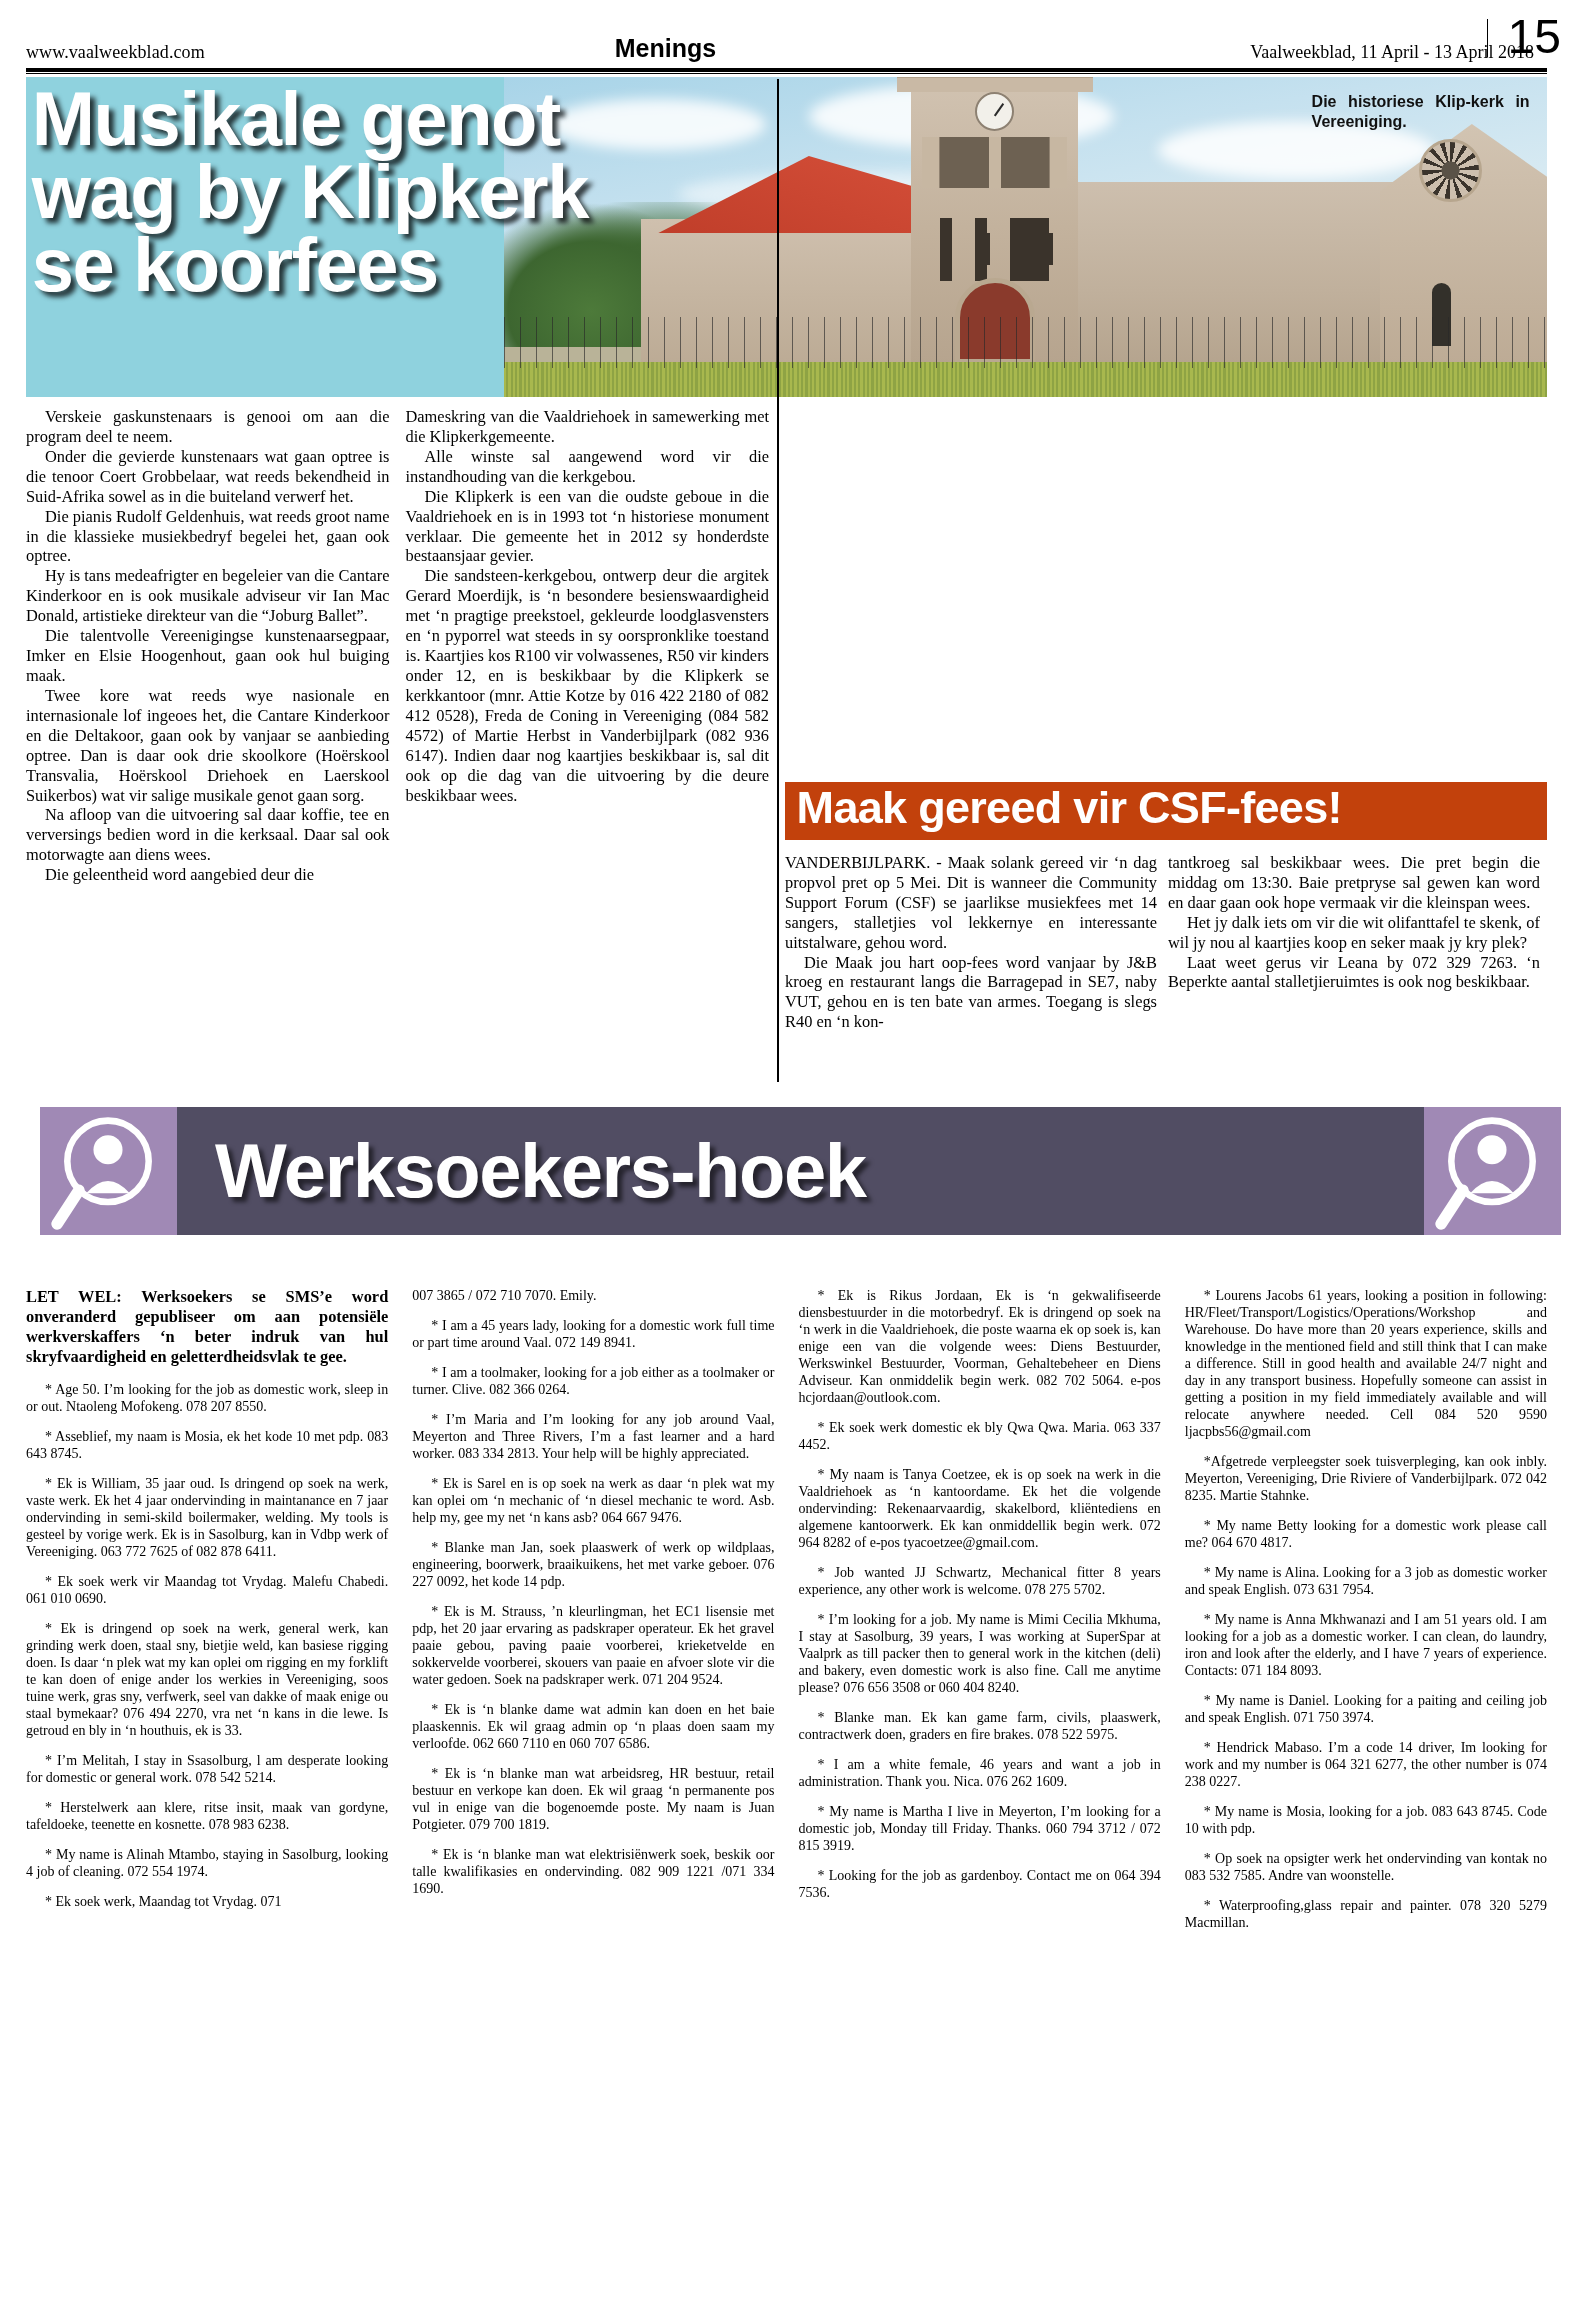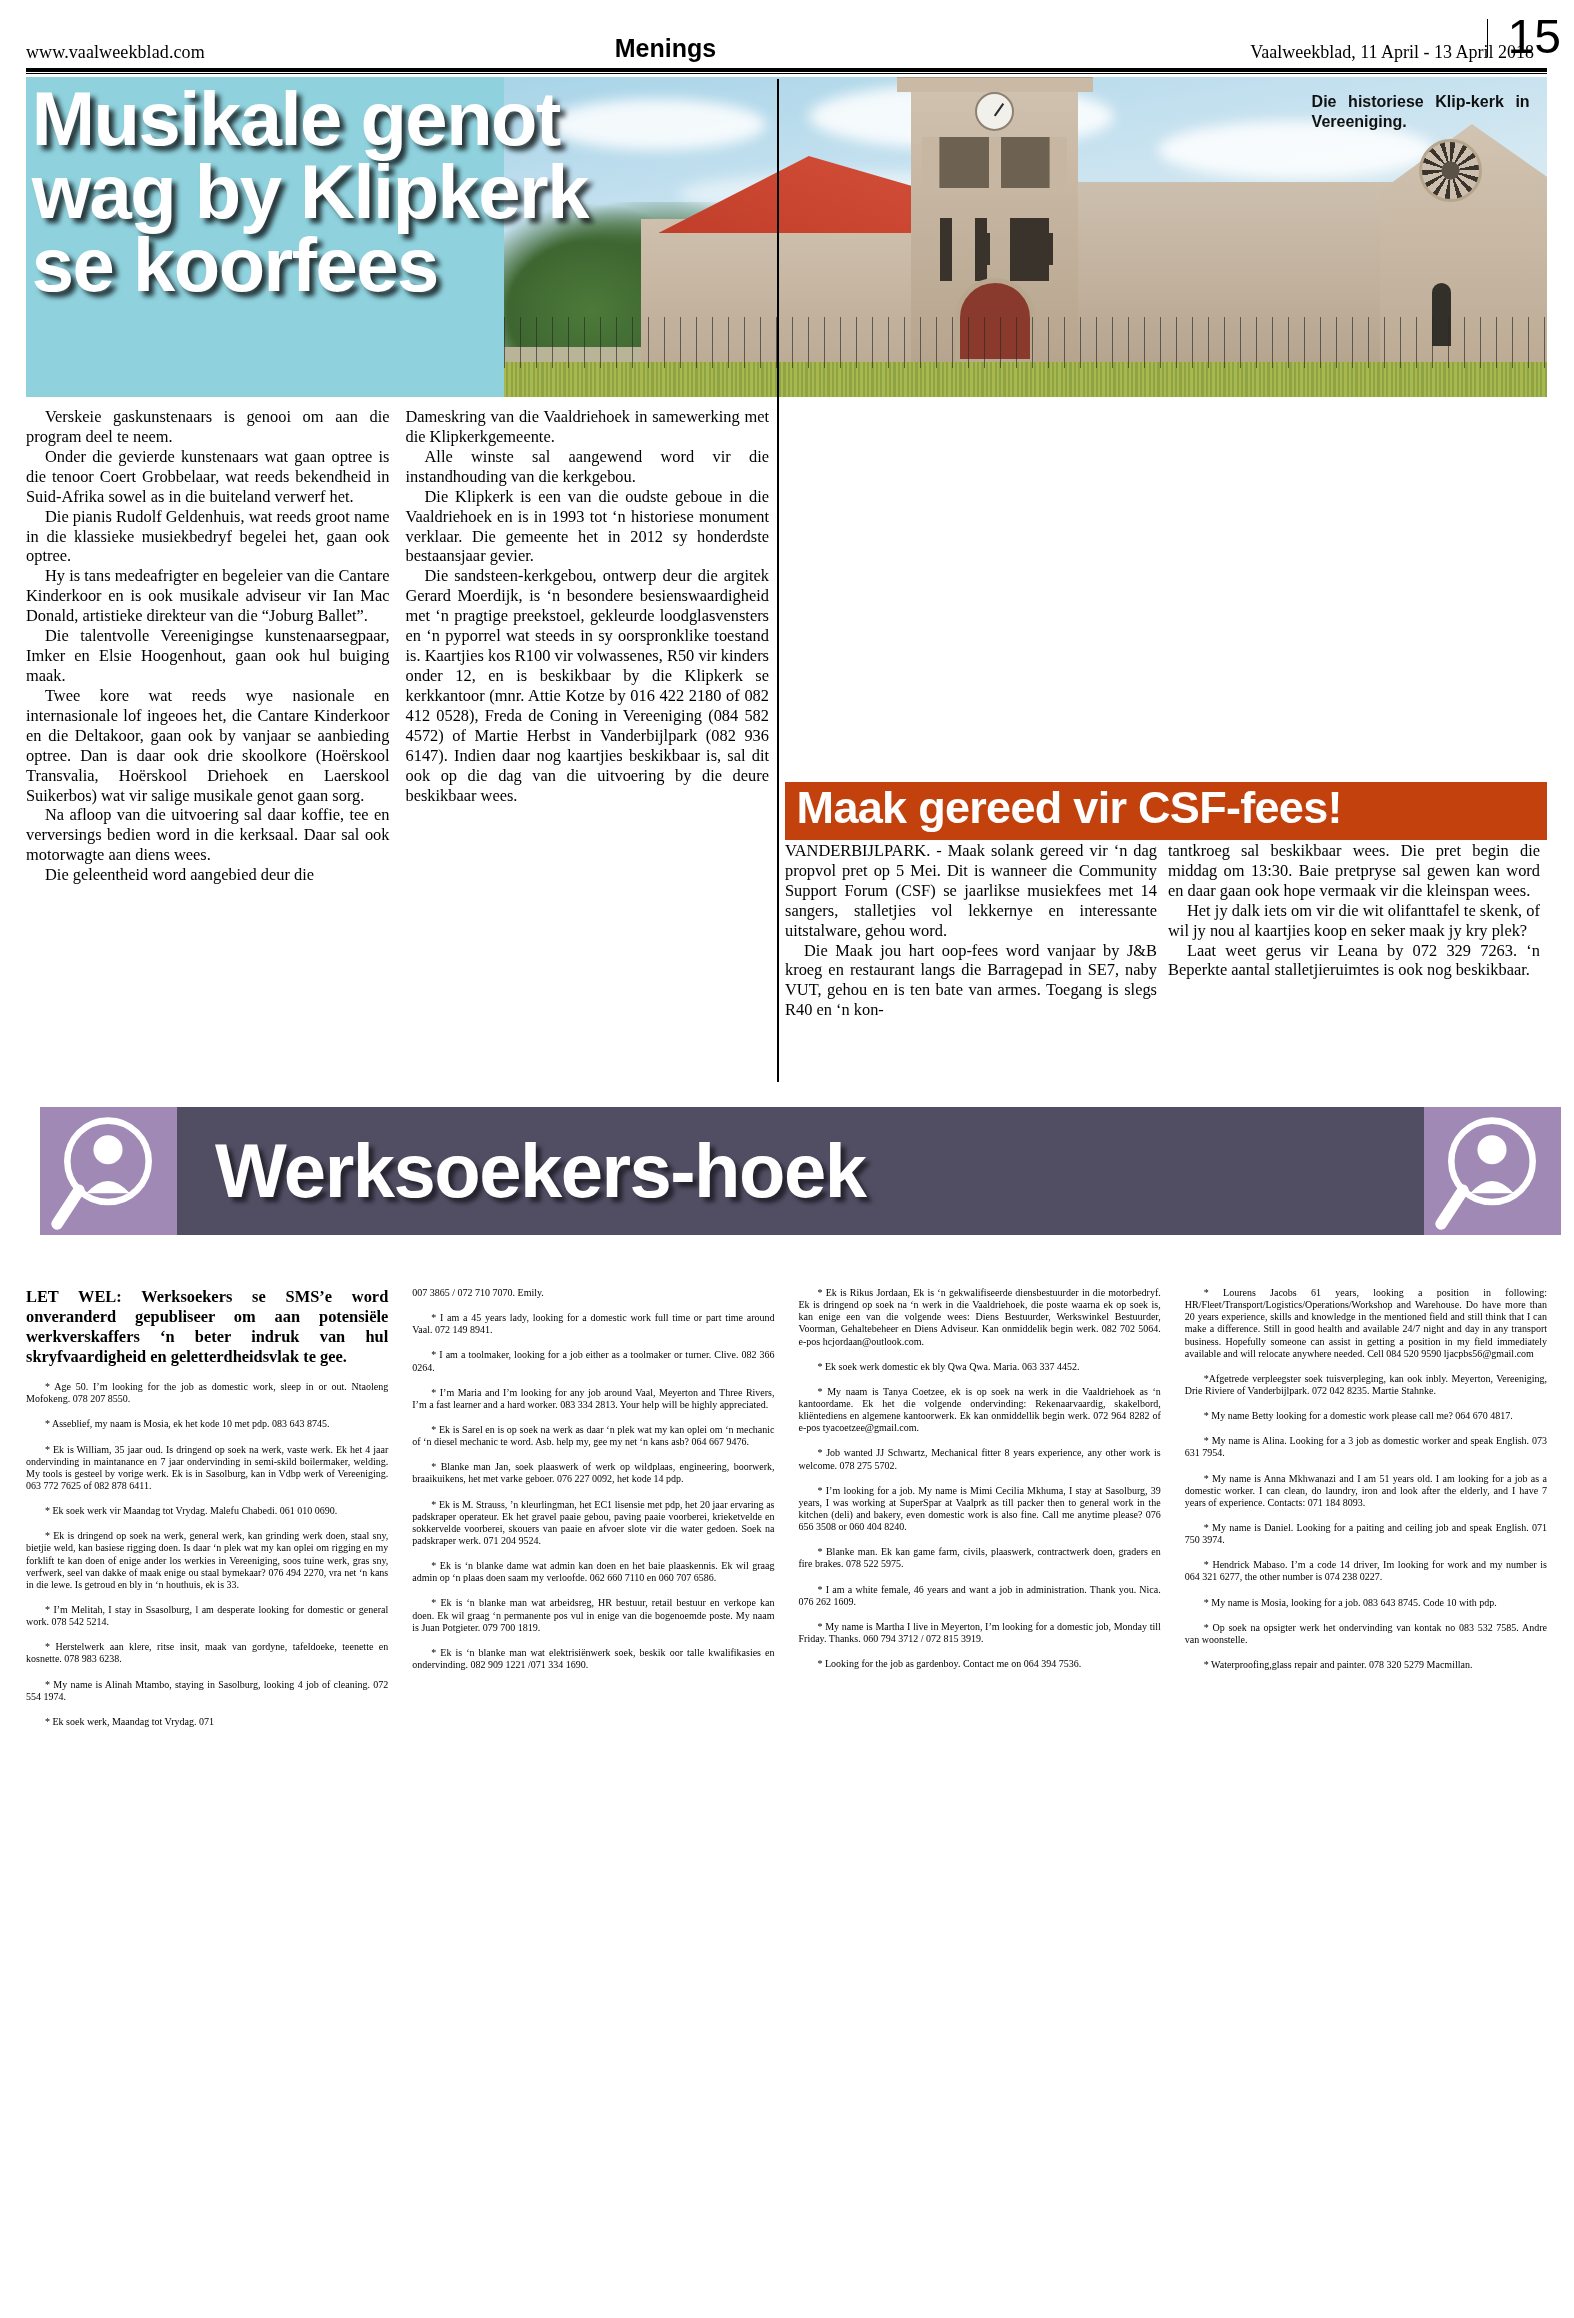--- a/index.html
+++ b/index.html
@@ -154,21 +154,21 @@
   .bodytext p { margin:0; text-indent:19px; }
   .bodytext p.lead { text-indent:0; }
 
   
   .csf { position:absolute; left:785px; top:782px; width:762px; }
   .csf-bar {
     background:#c2410c; color:#fff; padding:2.9px 11.6px 8.7px 11.6px;
     font-family:"Liberation Sans","DejaVu Sans",sans-serif;
     font-weight:bold; font-size:45px; line-height:1.03; letter-spacing:-0.7px;
   }
-  .csf-body { display:flex; gap:11px; padding-top:1px; }
+  .csf-body { display:flex; gap:11px; padding-top:13px; }
   .csf-body .col { width:372px; }
   .vline-a1 {
     position:absolute; left:777px; top:79px; width:1.5px; height:1003px; background:#000;
   }
 
   
   .wsbanner {
     position:absolute; left:40px; top:1107px; width:1521px; height:128px;
     background:#514d63;
     display:flex; align-items:center;
@@ -186,21 +186,21 @@
     line-height:1;
   }
 
   
   .jobs {
     position:absolute; left:26px; top:1287px; width:1521px;
     display:flex; gap:24px;
   }
   .jobs .col { width:365px; }
   .jobs .note { font-weight:bold; font-size:16.4px; line-height:1.215; text-align:justify; margin:0 0 14.5px 0;}
-  .jobs p.ad { font-size:10px; line-height:1.215; text-align:justify; margin:0 0 13px 0; text-indent:19px; hyphens:auto;}
+  .jobs p.ad { font-size:14px; line-height:1.215; text-align:justify; margin:0 0 13px 0; text-indent:19px; hyphens:auto;}
   .jobs p.cont { text-indent:0; }
 </style>
 </head>
 <body>
 
 <div class="page">
 
   <div class="masthead">
     <div class="mh-url">www.vaalweekblad.com</div>
     <div class="mh-sec">Menings</div>

